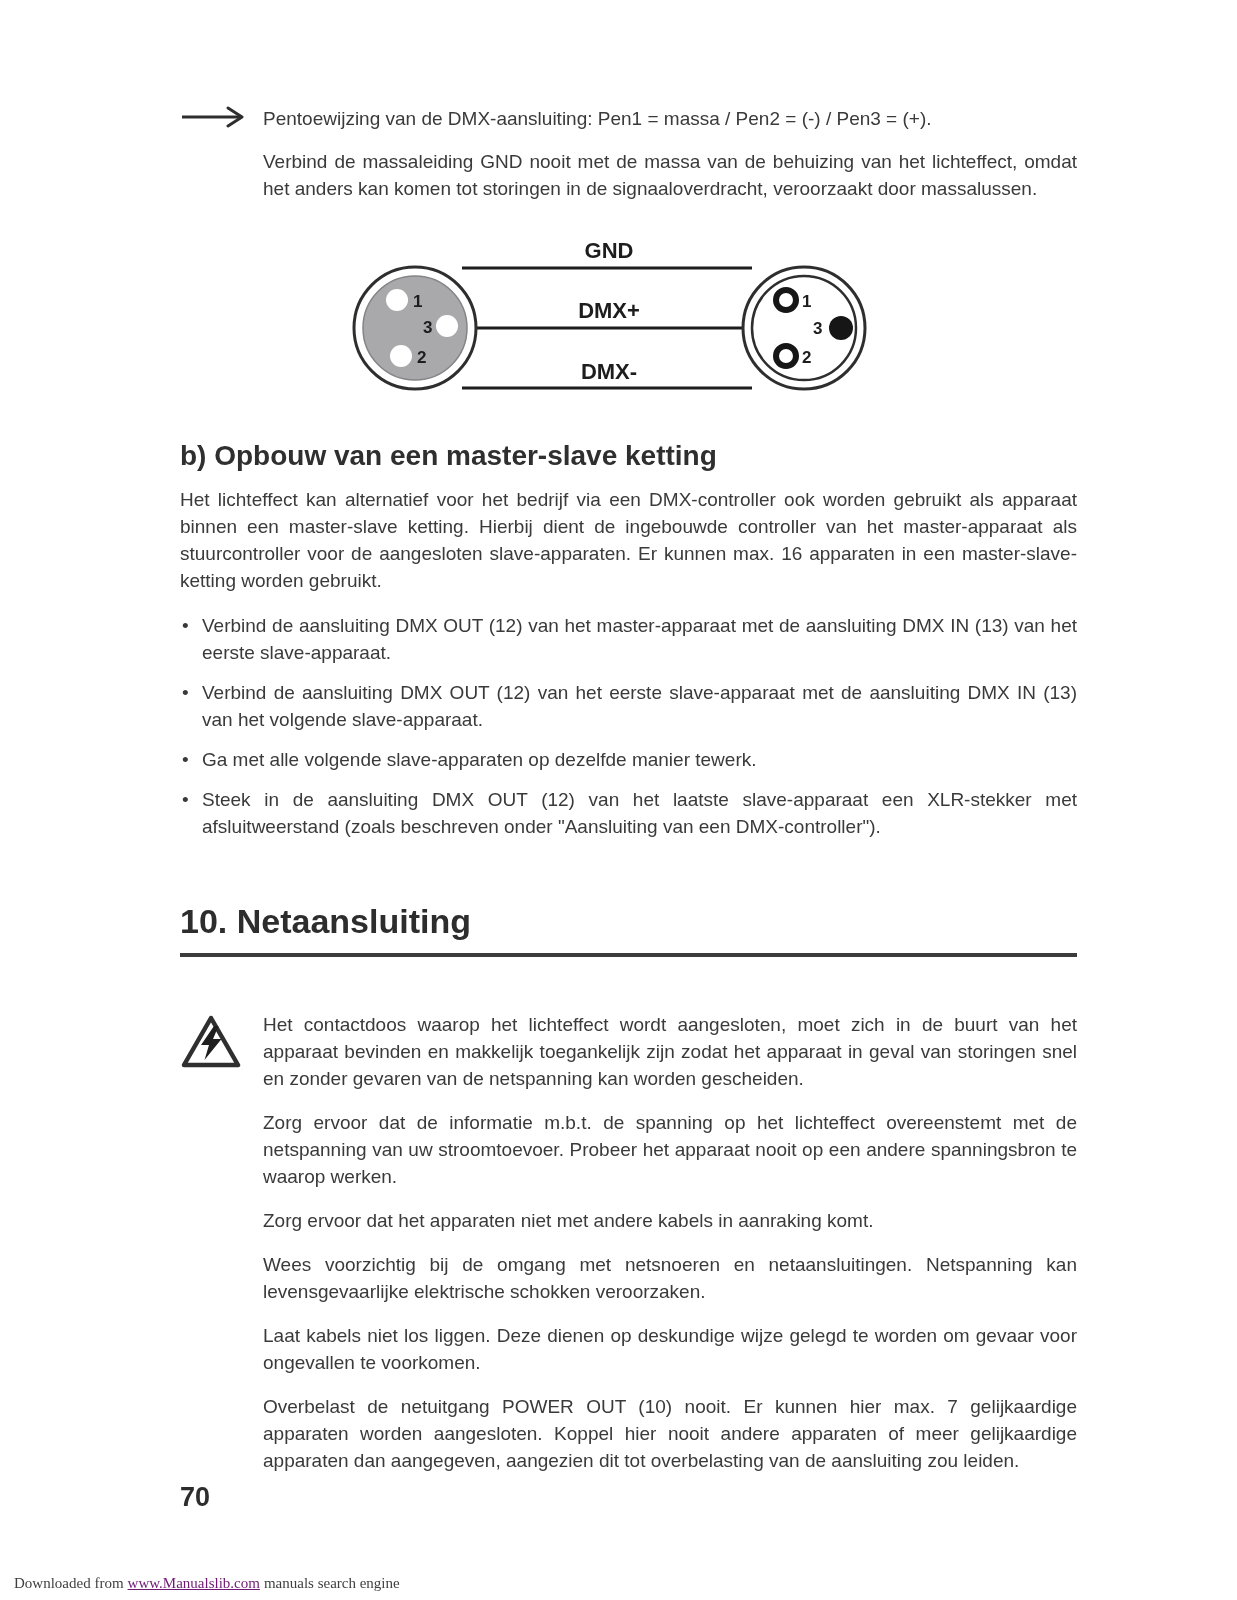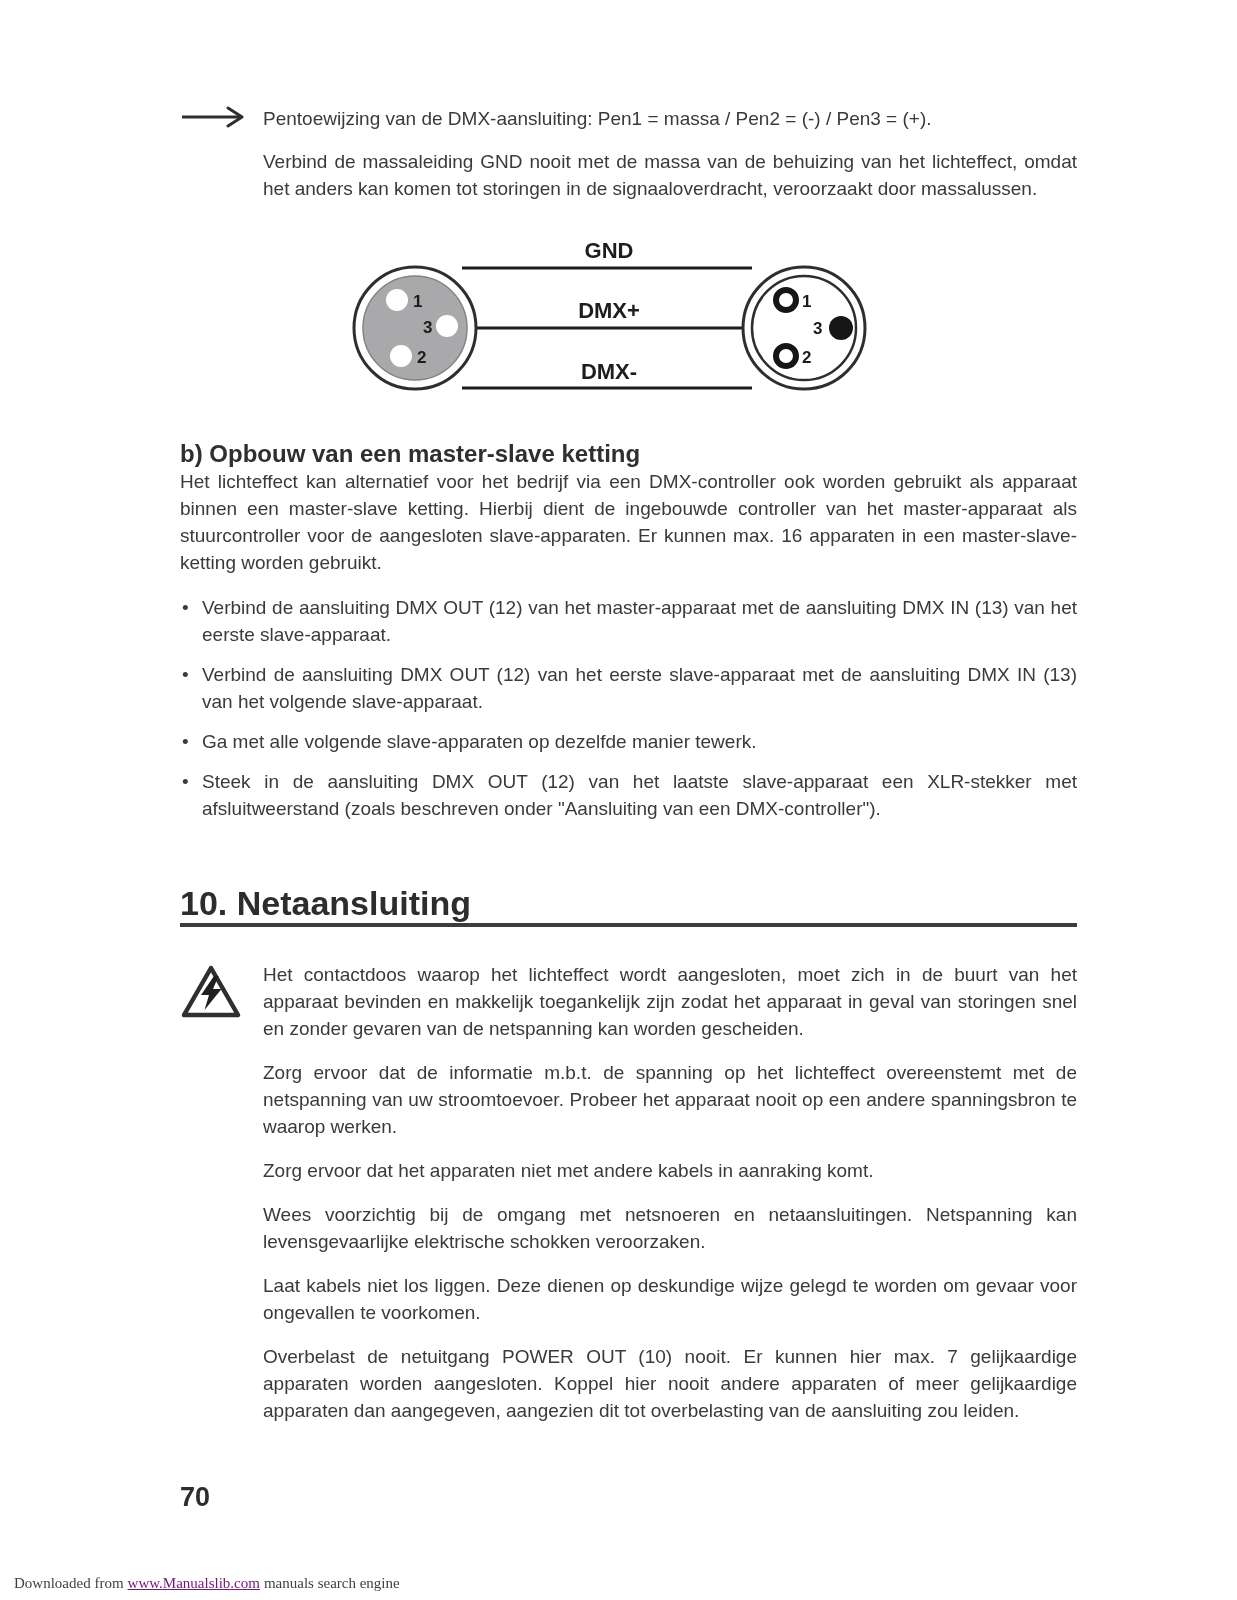--- a/index.html
+++ b/index.html
@@ -30,22 +30,23 @@
   .diagram-wrap svg text {
     font-family: "Liberation Sans", sans-serif;
     font-weight: bold;
     fill: #1d1d1d;
   }
   .line-label { font-size: 22px; }
   .pin-label { font-size: 17px; }
 
   h2 {
     margin-top: 32px;
-    font-size: 24px;
+    font-size: 28px;
     color: #2f2f2f;
+    margin-bottom: 14px;
   }
   .section-b-intro { margin-bottom: 18px; }
 
   ul.bullets { list-style: none; margin-top: 6px; }
   ul.bullets li {
     position: relative;
     padding-left: 22px;
     margin-bottom: 13px;
     text-align: justify;
   }
@@ -53,24 +54,25 @@
     content: "\2022";
     position: absolute;
     left: 2px; top: 0;
     color: #3a3a3a;
   }
 
   h1 {
     margin-top: 62px;
     font-size: 34px;
     color: #2d2d2d;
+    padding-bottom: 12px;
     border-bottom: 4px solid #3c3c3c;
   }
 
-  .warning-row { display: flex; margin-top: 34px; }
+  .warning-row { display: flex; margin-top: 54px; }
   .warn-col { flex: 1; }
   .warn-col p { margin-bottom: 17px; }
 
   .page-number {
     position: absolute;
     left: 180px; top: 1482px;
     font-size: 27px;
     font-weight: bold;
     color: #2d2d2d;
   }

